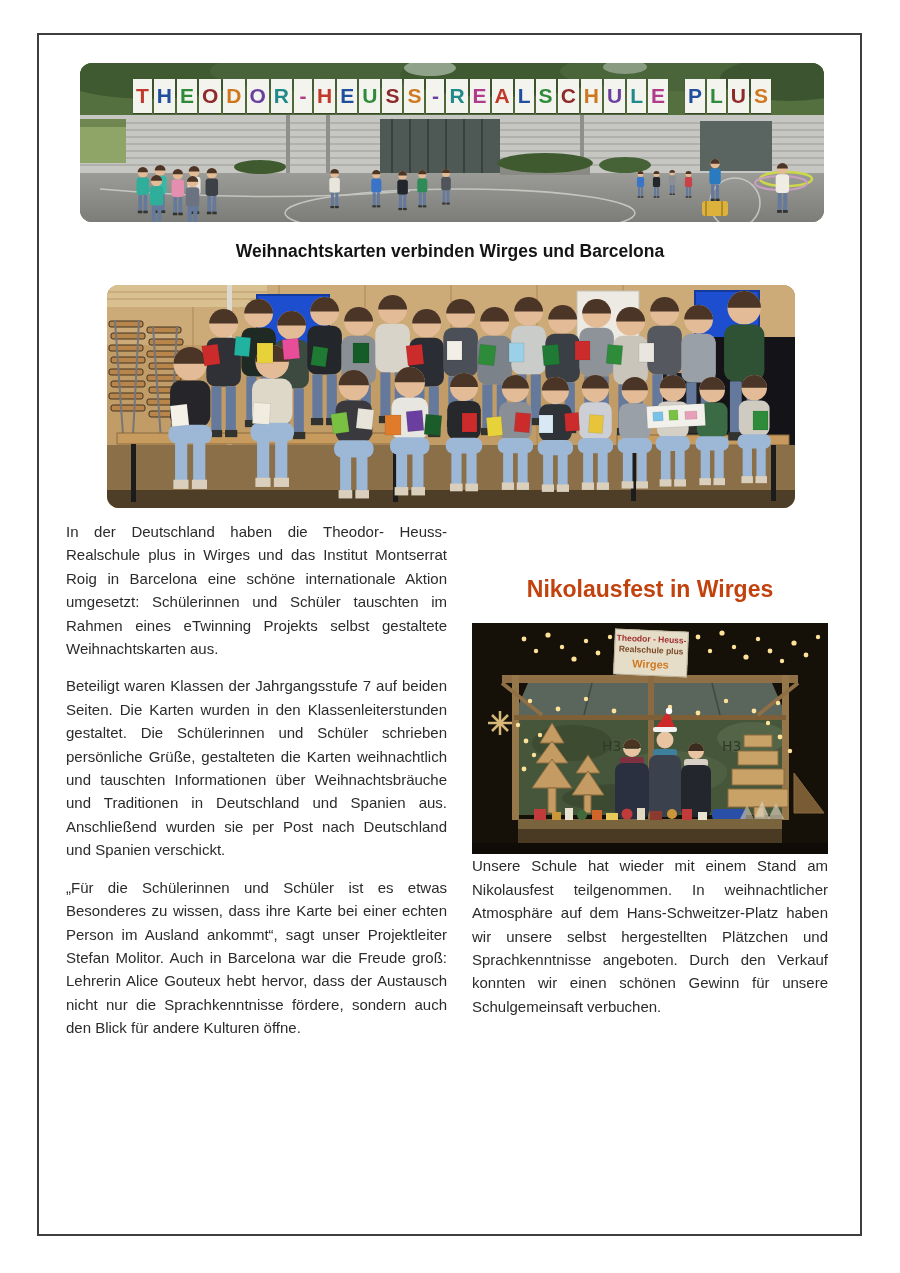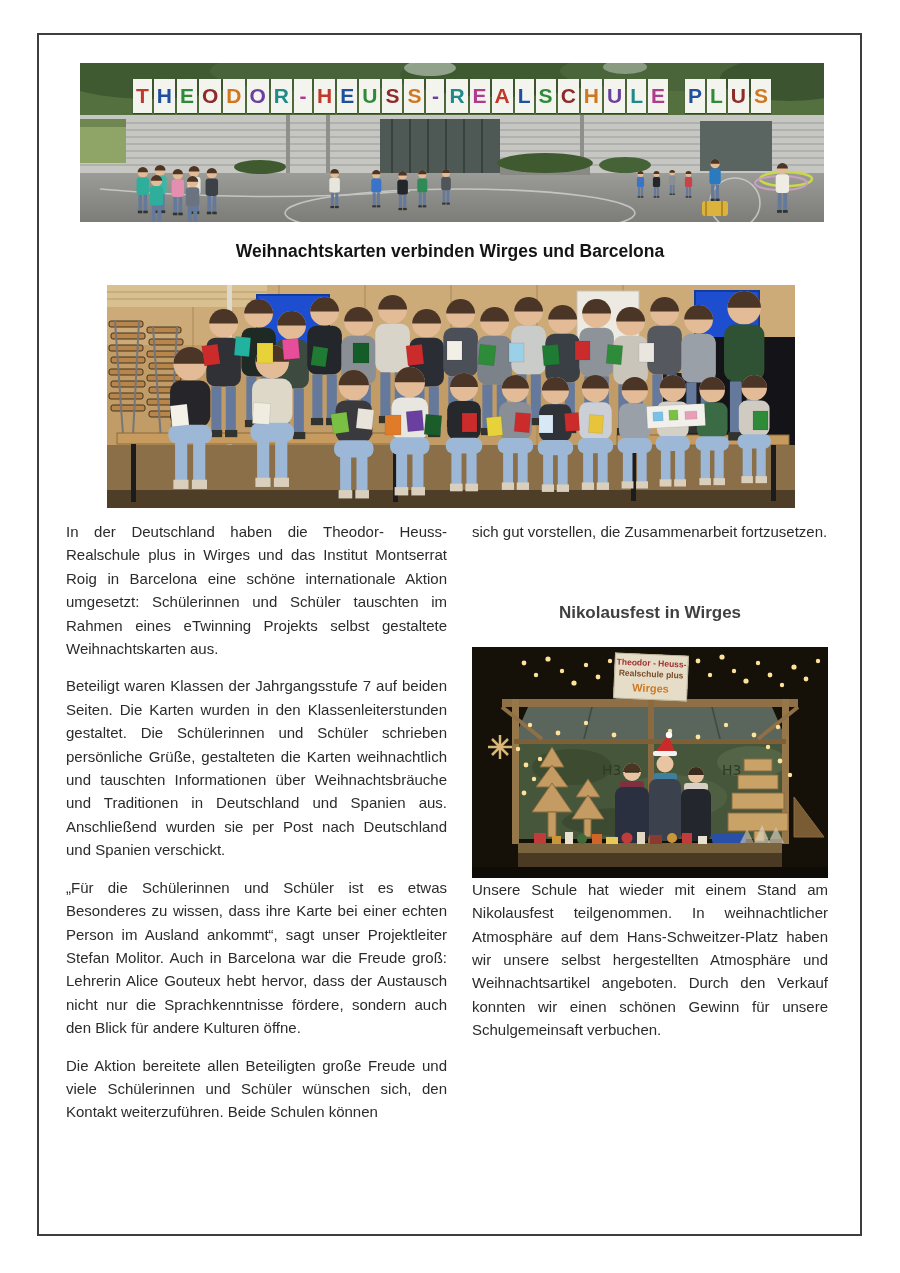--- a/index.html
+++ b/index.html
@@ -1,39 +1,39 @@
 <!DOCTYPE html>
 <html><head>
 <meta charset="utf-8">
 <style>
   html,body{margin:0;padding:0;background:#ffffff;}
   body{width:900px;height:1273px;position:relative;font-family:"Liberation Sans",sans-serif;}
   .canvas{position:absolute;inset:0;background:#fff;overflow:hidden;}
   .page-border{position:absolute;left:37px;top:33px;width:825px;height:1203px;
     border:2px solid #3e3e3e;box-sizing:border-box;}
-  .photo{position:absolute;overflow:hidden;}
+  .photo{position:absolute;overflow:hidden;border-radius:12px;}
   #header-photo{left:80px;top:63px;width:744px;height:159px;background:#55703f;}
   #header-photo svg{position:absolute;inset:0;}
   .sign{position:absolute;left:0;top:6px;width:100%;text-align:center;font-weight:bold;
     font-size:21px;letter-spacing:0;white-space:nowrap;}
   .sign span{display:inline-block;background:#f4f4ee;height:34px;line-height:34px;
     padding:0 3px;margin:0 1px;min-width:12px;box-shadow:0 1px 1px rgba(0,0,0,.35);}
   .sign span.sp{background:transparent;box-shadow:none;min-width:7px;}
   h1.title{position:absolute;left:0;top:241px;width:100%;text-align:center;
     font-size:17.5px;font-weight:bold;color:#141414;margin:0;}
   #group-photo{left:107px;top:285px;width:688px;height:223px;background:#c29c66;}
   .col{position:absolute;top:520px;font-size:15px;line-height:23.4px;text-align:justify;
     color:#2b2b2b;}
   .col p{margin:0 0 14px;}
   .col p:last-child{margin-bottom:0;}
   #col-left{left:66px;width:381px;}
   #col-right{left:472px;width:356px;}
   .divider{height:18px;margin:26px 0 0;overflow:hidden;white-space:nowrap;
     color:#3a3a3a;font-size:15px;text-align:left;}
-  h2.sec{font-size:17px;font-weight:bold;text-align:center;margin:14px 0 0;color:#404040;}
+  h2.sec{font-size:23px;font-weight:bold;text-align:center;margin:14px 0 0;color:#c2410c;}
   #stall-photo{position:relative;width:356px;height:231px;margin-top:22px;overflow:hidden;
     background:#151008;}
   #stall-photo svg{position:absolute;inset:0;}
   .stall-sign{position:absolute;left:142px;top:7px;width:74px;background:#e5ddc8;
     transform:rotate(2.5deg);text-align:center;padding:4px 2px 5px;box-sizing:border-box;
     box-shadow:inset 0 0 0 1px #b8ad92;}
   .stall-sign .l1{font-size:8.5px;font-weight:bold;color:#a03030;line-height:1.35;}
   .stall-sign .l2{font-size:8.5px;font-weight:bold;color:#7a4a28;line-height:1.35;}
   .stall-sign .l3{font-size:11px;font-weight:bold;color:#d07820;line-height:1.3;}
   .after-photo{margin-top:26px;}
@@ -291,25 +291,23 @@
         </g>
         <rect x="646" y="126" width="15" height="19" fill="#2e8b3a"></rect>
       </g>
     </svg>
   </div>
 
   <div class="col" id="col-left">
     <p>In der Deutschland haben die Theodor- Heuss-Realschule plus in Wirges und das Institut Montserrat Roig in Barcelona eine schöne internationale Aktion umgesetzt: Schülerinnen und Schüler tauschten im Rahmen eines eTwinning Projekts selbst gestaltete Weihnachtskarten aus.</p>
     <p>Beteiligt waren Klassen der Jahrgangsstufe 7 auf beiden Seiten. Die Karten wurden in den Klassenleiterstunden gestaltet. Die Schülerinnen und Schüler schrieben persönliche Grüße, gestalteten die Karten weihnachtlich und tauschten Informationen über Weihnachtsbräuche und Traditionen in Deutschland und Spanien aus. Anschließend wurden sie per Post nach Deutschland und Spanien verschickt.</p>
     <p>„Für die Schülerinnen und Schüler ist es etwas Besonderes zu wissen, dass ihre Karte bei einer echten Person im Ausland ankommt“, sagt unser Projektleiter Stefan Molitor. Auch in Barcelona war die Freude groß: Lehrerin Alice Gouteux hebt hervor, dass der Austausch nicht nur die Sprachkenntnisse fördere, sondern auch den Blick für andere Kulturen öffne.</p>
-    <p>Die Aktion bereitete allen Beteiligten große Freude und viele Schülerinnen und Schüler wünschen sich, den Kontakt weiterzuführen. Beide Schulen können</p>
   </div>
 
   <div class="col" id="col-right">
-    <p>sich gut vorstellen, die Zusammenarbeit fortzusetzen.</p>
 
     <div class="divider">_____________________________________________</div>
 
     <h2 class="sec">Nikolausfest in Wirges</h2>
 
     <div id="stall-photo" class="photoblock">
       <svg viewBox="0 0 356 231" preserveAspectRatio="none">
         <rect width="356" height="231" fill="#151008"></rect>
 
         <polygon points="42,92 314,92 300,60 56,60" fill="#5a655b"></polygon>
@@ -442,15 +440,15 @@
         </g>
         <rect y="220" width="356" height="11" fill="#0f0b06"></rect>
       </svg>
       <div class="stall-sign">
         <div class="l1">Theodor - Heuss-</div>
         <div class="l2">Realschule plus</div>
         <div class="l3">Wirges</div>
       </div>
     </div>
 
-    <p class="after-photo">Unsere Schule hat wieder mit einem Stand am Nikolausfest teilgenommen. In weihnachtlicher Atmosphäre auf dem Hans-Schweitzer-Platz haben wir unsere selbst hergestellten Atmosphäre und Weihnachtsartikel angeboten. Durch den Verkauf konnten wir einen schönen Gewinn für unsere Schulgemeinsaft verbuchen.</p>
+    <p class="after-photo">Unsere Schule hat wieder mit einem Stand am Nikolausfest teilgenommen. In weihnachtlicher Atmosphäre auf dem Hans-Schweitzer-Platz haben wir unsere selbst hergestellten Plätzchen und Sprachkenntnisse angeboten. Durch den Verkauf konnten wir einen schönen Gewinn für unsere Schulgemeinsaft verbuchen.</p>
   </div>
 </div>
 
 </body></html>

